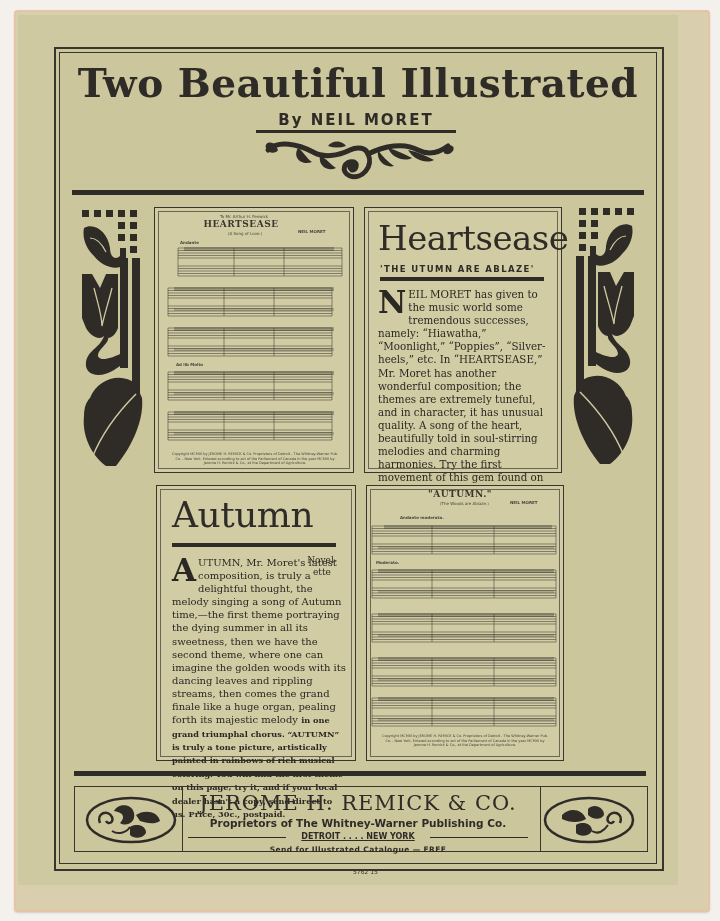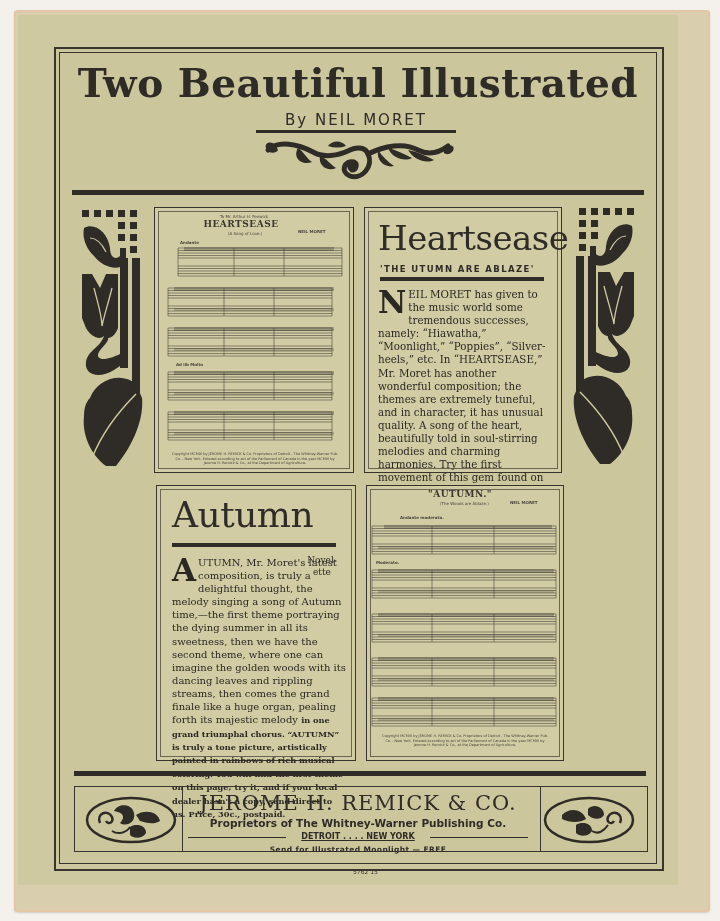--- a/index.html
+++ b/index.html
@@ -28,21 +28,21 @@
     position: absolute; left: 59px; top: 52px; width: 596px; height: 810px;
     border: 1px solid #38352e;
   }
   .title {
     position: absolute; left: 60px; top: 60px; width: 596px; text-align: center;
     font-family: "DejaVu Serif", serif; font-weight: bold; font-size: 39px;
     letter-spacing: 0.5px; color: #2f2b27;
   }
   .byline {
     position: absolute; left: 256px; top: 111px; width: 200px; text-align: center;
-    font-family: "DejaVu Sans", sans-serif; font-weight: normal; font-size: 15px;
+    font-family: "DejaVu Sans", sans-serif; font-weight: bold; font-size: 15px;
     letter-spacing: 2px; color: #2f2b27;
     border-bottom: 3px solid #2f2b27; padding-bottom: 1px;
   }
   .flourish { position: absolute; left: 258px; top: 136px; width: 200px; height: 46px; }
   .hrule {
     position: absolute; height: 5px; background: #2f2b27;
   }
   .panel {
     position: absolute; border: 1.5px solid #38352e;
     background: #d1cca4;
@@ -301,15 +301,15 @@
   <ellipse cx="47" cy="25" rx="44" ry="22" fill="none" stroke="#2f2b27" stroke-width="2.5"></ellipse>
   <path d="M78 28 C82 18, 70 14, 66 22 C64 28, 70 30, 72 26" fill="none" stroke="#2f2b27" stroke-width="2.5"></path>
   <path d="M20 20 C28 12, 40 14, 44 24 C38 28, 28 28, 20 24 Z" fill="#2f2b27"></path>
   <path d="M46 14 C52 8, 62 12, 62 20 C58 26, 50 24, 46 20 Z" fill="#2f2b27"></path>
   <path d="M34 30 C40 26, 50 28, 50 36 C46 42, 38 42, 34 38 Z" fill="#2f2b27"></path>
   <path d="M50 36 C56 40, 62 36, 66 30" fill="none" stroke="#2f2b27" stroke-width="2"></path>
 </svg>
 <div class="company">JEROME H. REMICK &amp; CO.</div>
 <div class="proprietors">Proprietors of The Whitney-Warner Publishing Co.</div>
 <div class="cities">DETROIT . . . . NEW YORK</div>
-<div class="catalogue">Send for Illustrated Moonlight — FREE</div>
+<div class="catalogue">Send for Illustrated Catalogue — FREE</div>
 
 <div class="page-number">5762 15</div>
 
 </body></html>

